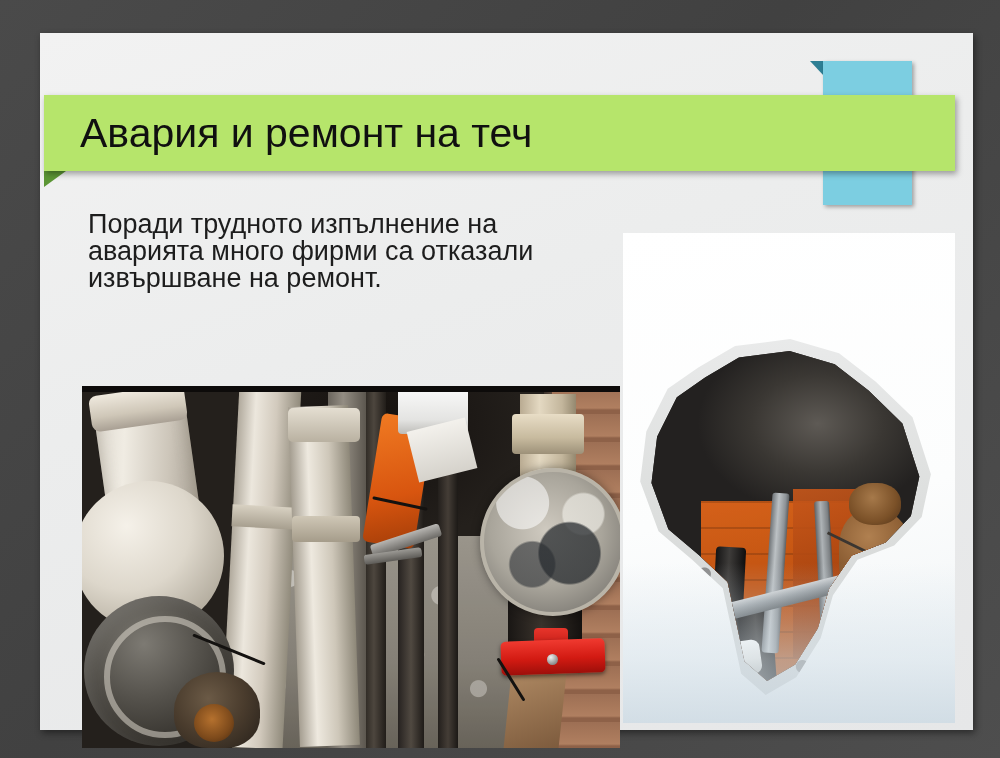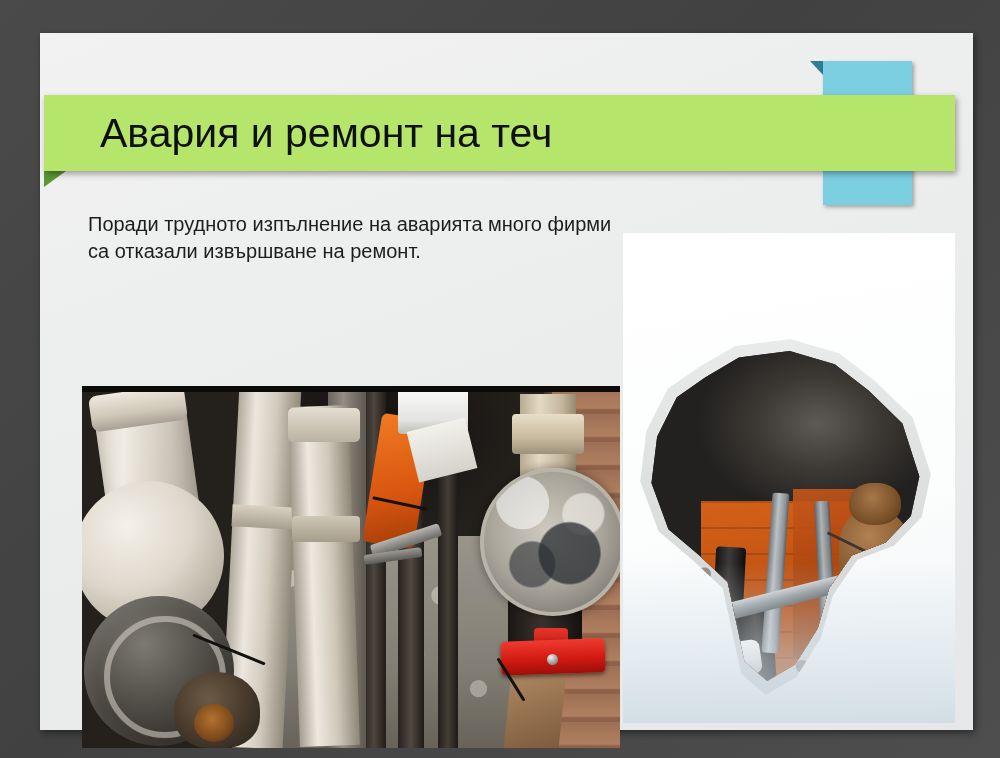--- a/index.html
+++ b/index.html
@@ -80,42 +80,42 @@
     content: "";
     position: absolute;
     left: 0; top: 0;
     width: 0; height: 0;
     border-right: 22px solid transparent;
     border-top: 16px solid #5c9635;
   }
 
   #title-text {
     position: absolute;
-    left: 60px;
+    left: 40px;
     top: 68px;
     width: 840px;
     height: 64px;
     line-height: 64px;
     font-size: 41px;
     color: #101010;
     white-space: nowrap;
     z-index: 6;
     font-weight: 400;
   }
 
   
   #body-text {
     position: absolute;
     left: 48px;
     top: 178px;
     width: 525px;
     z-index: 6;
   }
   .para {
-    font-size: 20px;
+    font-size: 27px;
     line-height: 27px;
     color: #1d1d1d;
     margin: 0 0 21px 0;
   }
 
   
   #photo-left {
     position: absolute;
     left: 42px;
     top: 353px;

